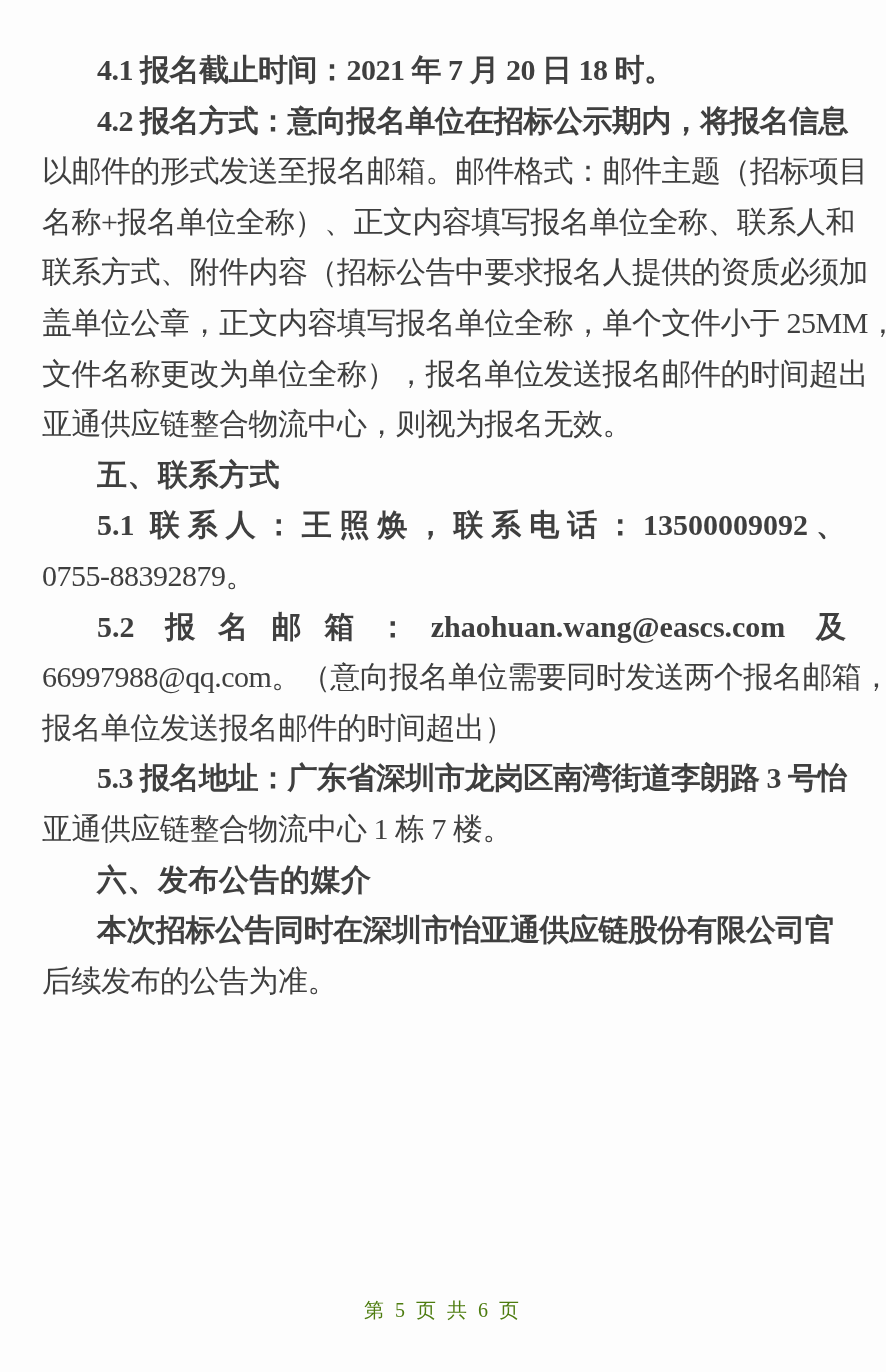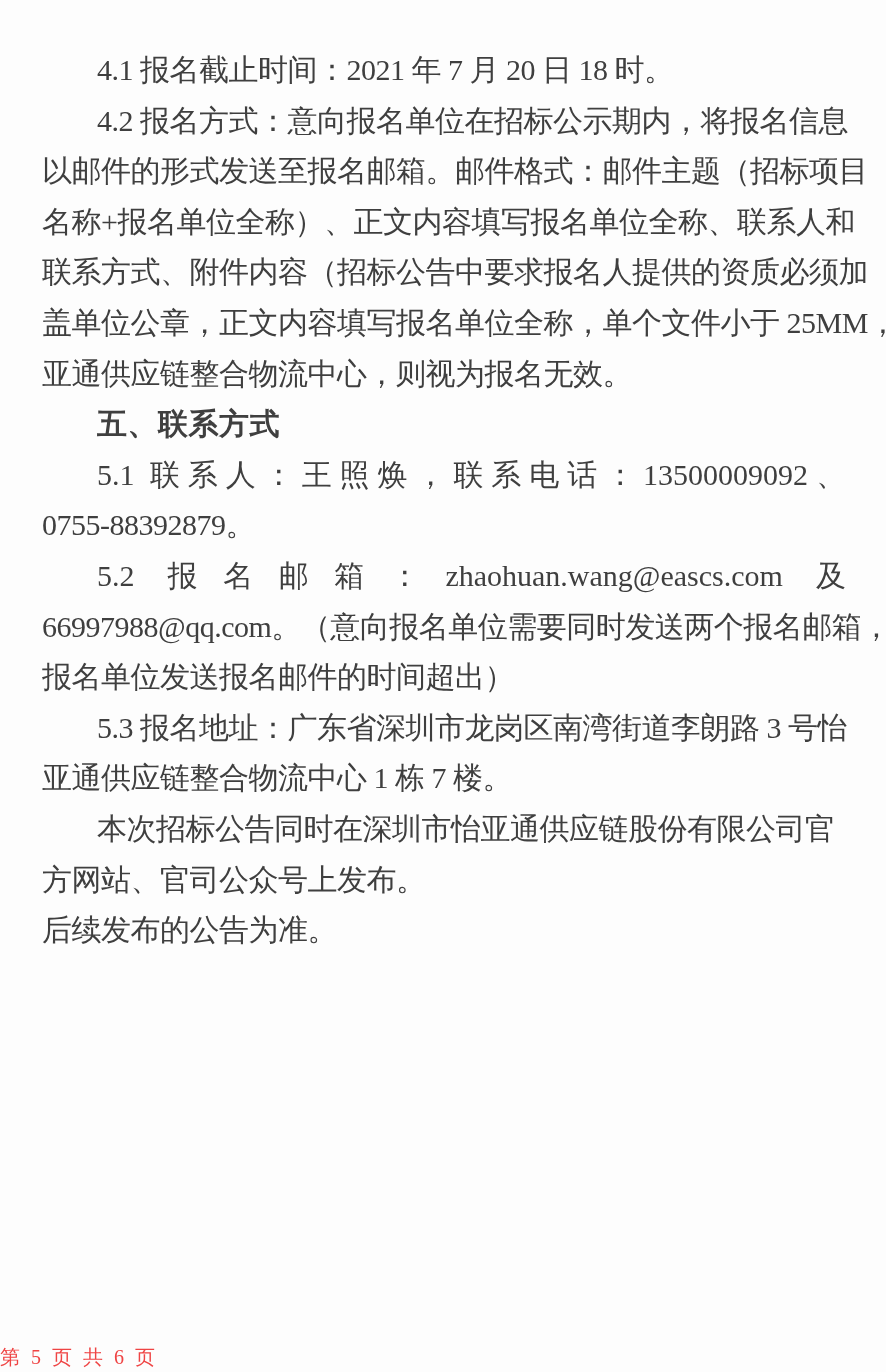--- a/index.html
+++ b/index.html
@@ -26,62 +26,64 @@
   .line {
     font-size: 30px;
     line-height: 50.6px;
     height: 50.6px;
     letter-spacing: -0.5px;
     white-space: nowrap;
     font-weight: 400;
   }
   .line.indent {
     text-indent: 55px;
+    font-weight: bold;
   }
   .line.bold {
     font-weight: 700;
     letter-spacing: 0.5px;
     font-family: Liberation Serif, serif;
   }
   .line.spread {
     white-space: normal;
     text-align: justify;
     text-align-last: justify;
     letter-spacing: 0;
   }
   .footer {
     position: absolute;
     left: 0;
     right: 0;
     top: 1296px;
+    text-align: center;
     font-size: 20px;
     line-height: 28px;
     letter-spacing: 3px;
-    color: #ef4444;
-    margin-top: 47px;
+    color: #4d7c0f;
   }
 </style>
 </head>
 <body>
 
 <div class="page">
   <div class="content">
       <div class="line indent">4.1 报名截止时间：2021 年 7 月 20 日 18 时。</div>
       <div class="line indent">4.2 报名方式：意向报名单位在招标公示期内，将报名信息</div>
       <div class="line">以邮件的形式发送至报名邮箱。邮件格式：邮件主题（招标项目</div>
       <div class="line">名称+报名单位全称）、正文内容填写报名单位全称、联系人和</div>
       <div class="line">联系方式、附件内容（招标公告中要求报名人提供的资质必须加</div>
       <div class="line">盖单位公章，正文内容填写报名单位全称，单个文件小于 25MM，</div>
+      <div class="line">文件名称更改为单位全称），报名单位发送报名邮件的时间超出</div>
       <div class="line">亚通供应链整合物流中心，则视为报名无效。</div>
       <div class="line indent bold">五、联系方式</div>
       <div class="line indent spread">5.1 联系人：王照焕，联系电话：13500009092、</div>
       <div class="line">0755-88392879。</div>
       <div class="line indent spread">5.2 报名邮箱：zhaohuan.wang@eascs.com 及</div>
       <div class="line">66997988@qq.com。（意向报名单位需要同时发送两个报名邮箱，</div>
       <div class="line">报名单位发送报名邮件的时间超出）</div>
       <div class="line indent">5.3 报名地址：广东省深圳市龙岗区南湾街道李朗路 3 号怡</div>
       <div class="line">亚通供应链整合物流中心 1 栋 7 楼。</div>
+      <div class="line indent bold">六、发布公告的媒介</div>
       <div class="line indent">本次招标公告同时在深圳市怡亚通供应链股份有限公司官</div>
-      <div class="line">方网站、官司公众号上发布。</div>
       <div class="line">后续发布的公告为准。</div>
     </div>
   <div class="footer">第 5 页 共 6 页</div>
 </div>
 
 </body></html>

